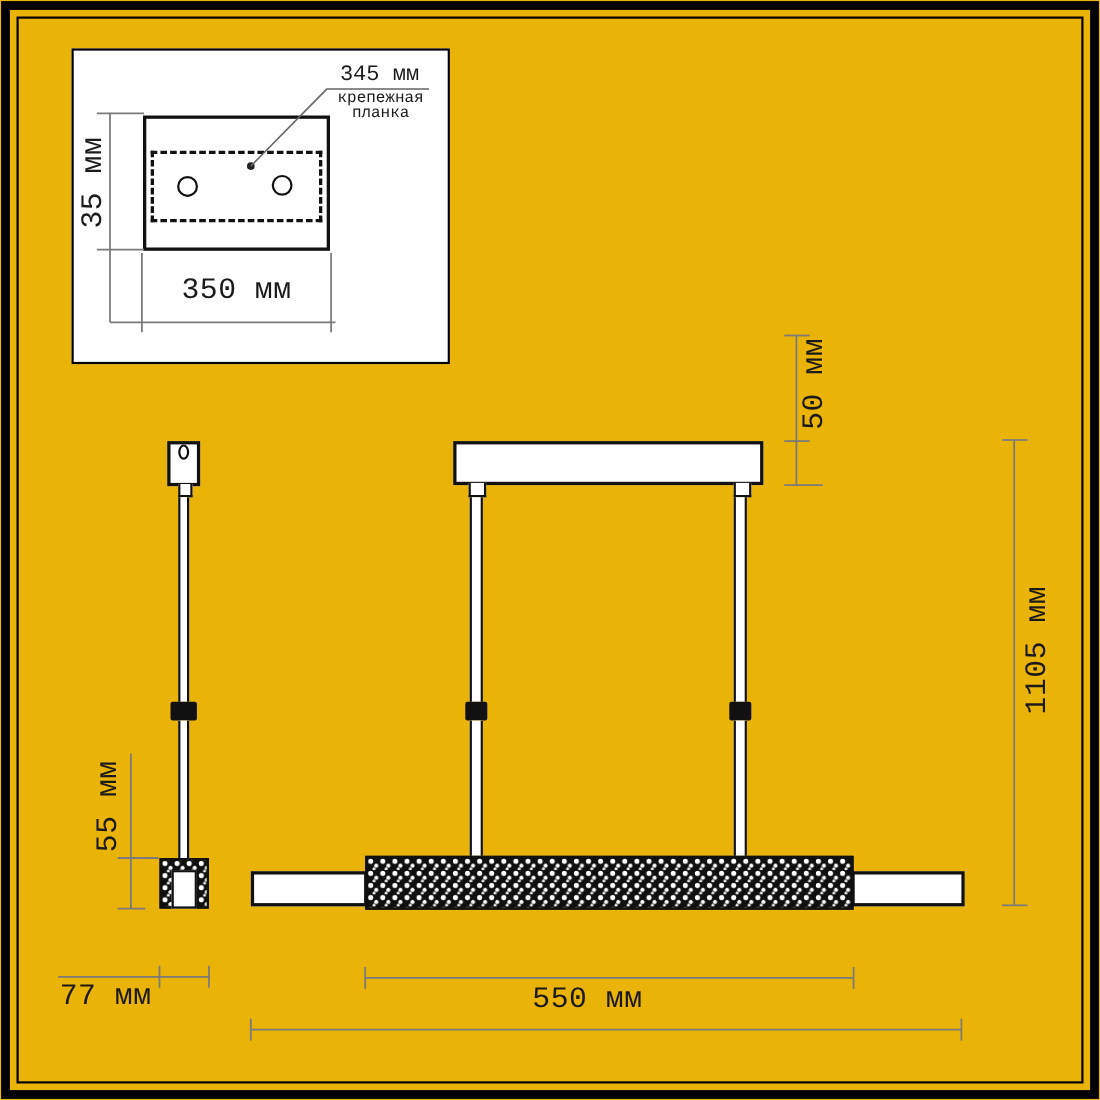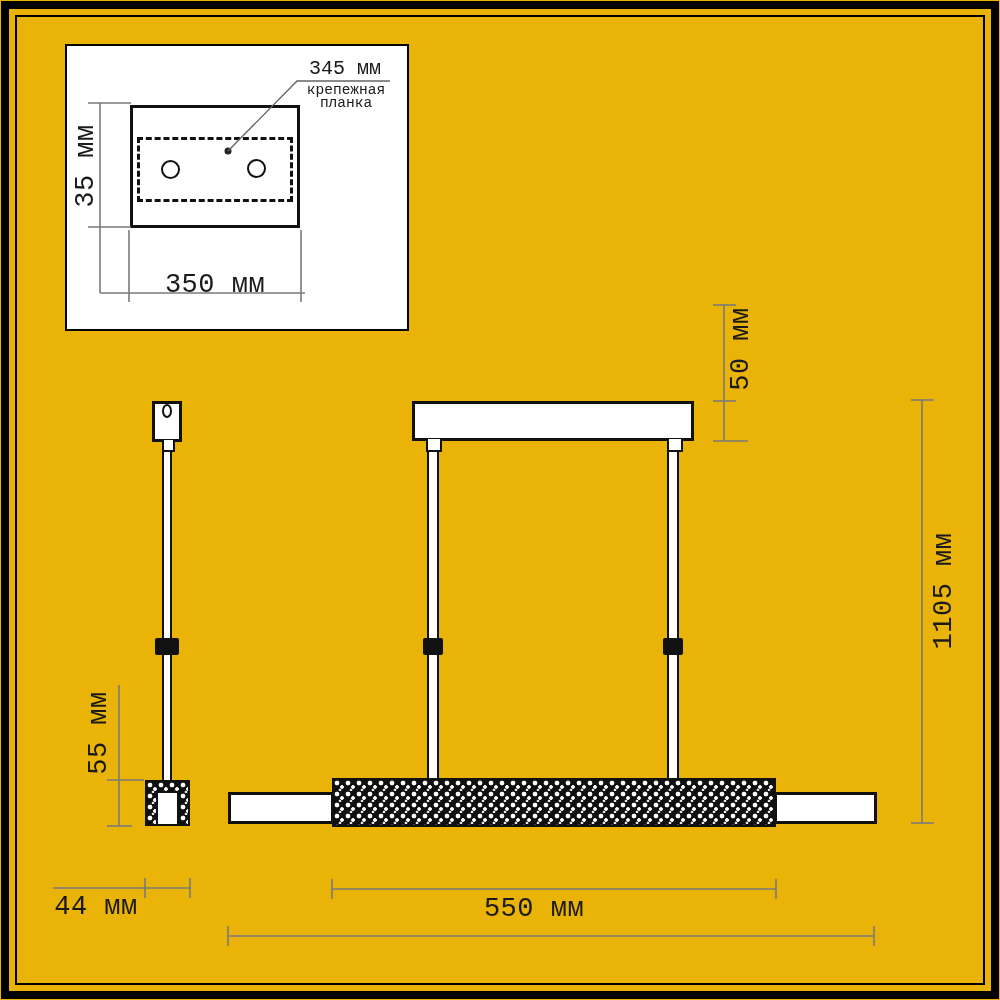--- a/index.html
+++ b/index.html
@@ -52,21 +52,21 @@
   .bar-end-r{left:774px;top:792px;width:103px;height:32px;border:3px solid #111;}
   .bar-crystal{left:332px;top:778px;width:444px;height:49px;}
   
   .lbl{position:absolute;white-space:nowrap;color:#1a1a1a;}
   .dim{font-size:27px;letter-spacing:0.5px;}
   .rot{transform:rotate(-90deg);}
   .ctr{text-align:center;}
   .l-345{left:295px;top:57px;width:100px;font-size:20px;}
   .l-caption{left:286px;top:84px;width:120px;font-size:14.5px;line-height:12.5px;}
   .l-35{left:26px;top:151px;width:120px;height:30px;line-height:30px;}
-  .l-350{left:155px;top:270px;width:120px;}
+  .l-350{left:155px;top:250px;width:120px;}
   .l-55{left:39px;top:718px;width:120px;height:30px;line-height:30px;}
   .l-56{left:36px;top:892px;width:120px;}
   .l-50{left:681px;top:334px;width:120px;height:30px;line-height:30px;}
   .l-1105{left:874px;top:576px;width:140px;height:30px;line-height:30px;}
   .l-550{left:469px;top:894px;width:130px;}
   .l-802{left:481px;top:941px;width:130px;}
   svg.overlay{position:absolute;left:0;top:0;pointer-events:none;}
   .dimline{stroke:#7a7a7a;stroke-width:1.6;fill:none;}
   .leader{stroke:#666;stroke-width:1.4;fill:none;}
 </style>
@@ -146,18 +146,18 @@
   </svg>
 
   <div class="lbl l-345 ctr">345 мм</div>
   <div class="lbl l-caption ctr">
     <div>крепежная</div>
     <div>планка</div>
   </div>
   <div class="lbl dim rot ctr l-35">35 мм</div>
   <div class="lbl dim ctr l-350">350 мм</div>
   <div class="lbl dim rot ctr l-55">55 мм</div>
-  <div class="lbl dim ctr l-56">44 мм</div>
+  <div class="lbl dim ctr l-56">77 мм</div>
   <div class="lbl dim rot ctr l-50">50 мм</div>
   <div class="lbl dim rot ctr l-1105">1105 мм</div>
   <div class="lbl dim ctr l-550">550 мм</div>
 
 </div>
 
 </body></html>

